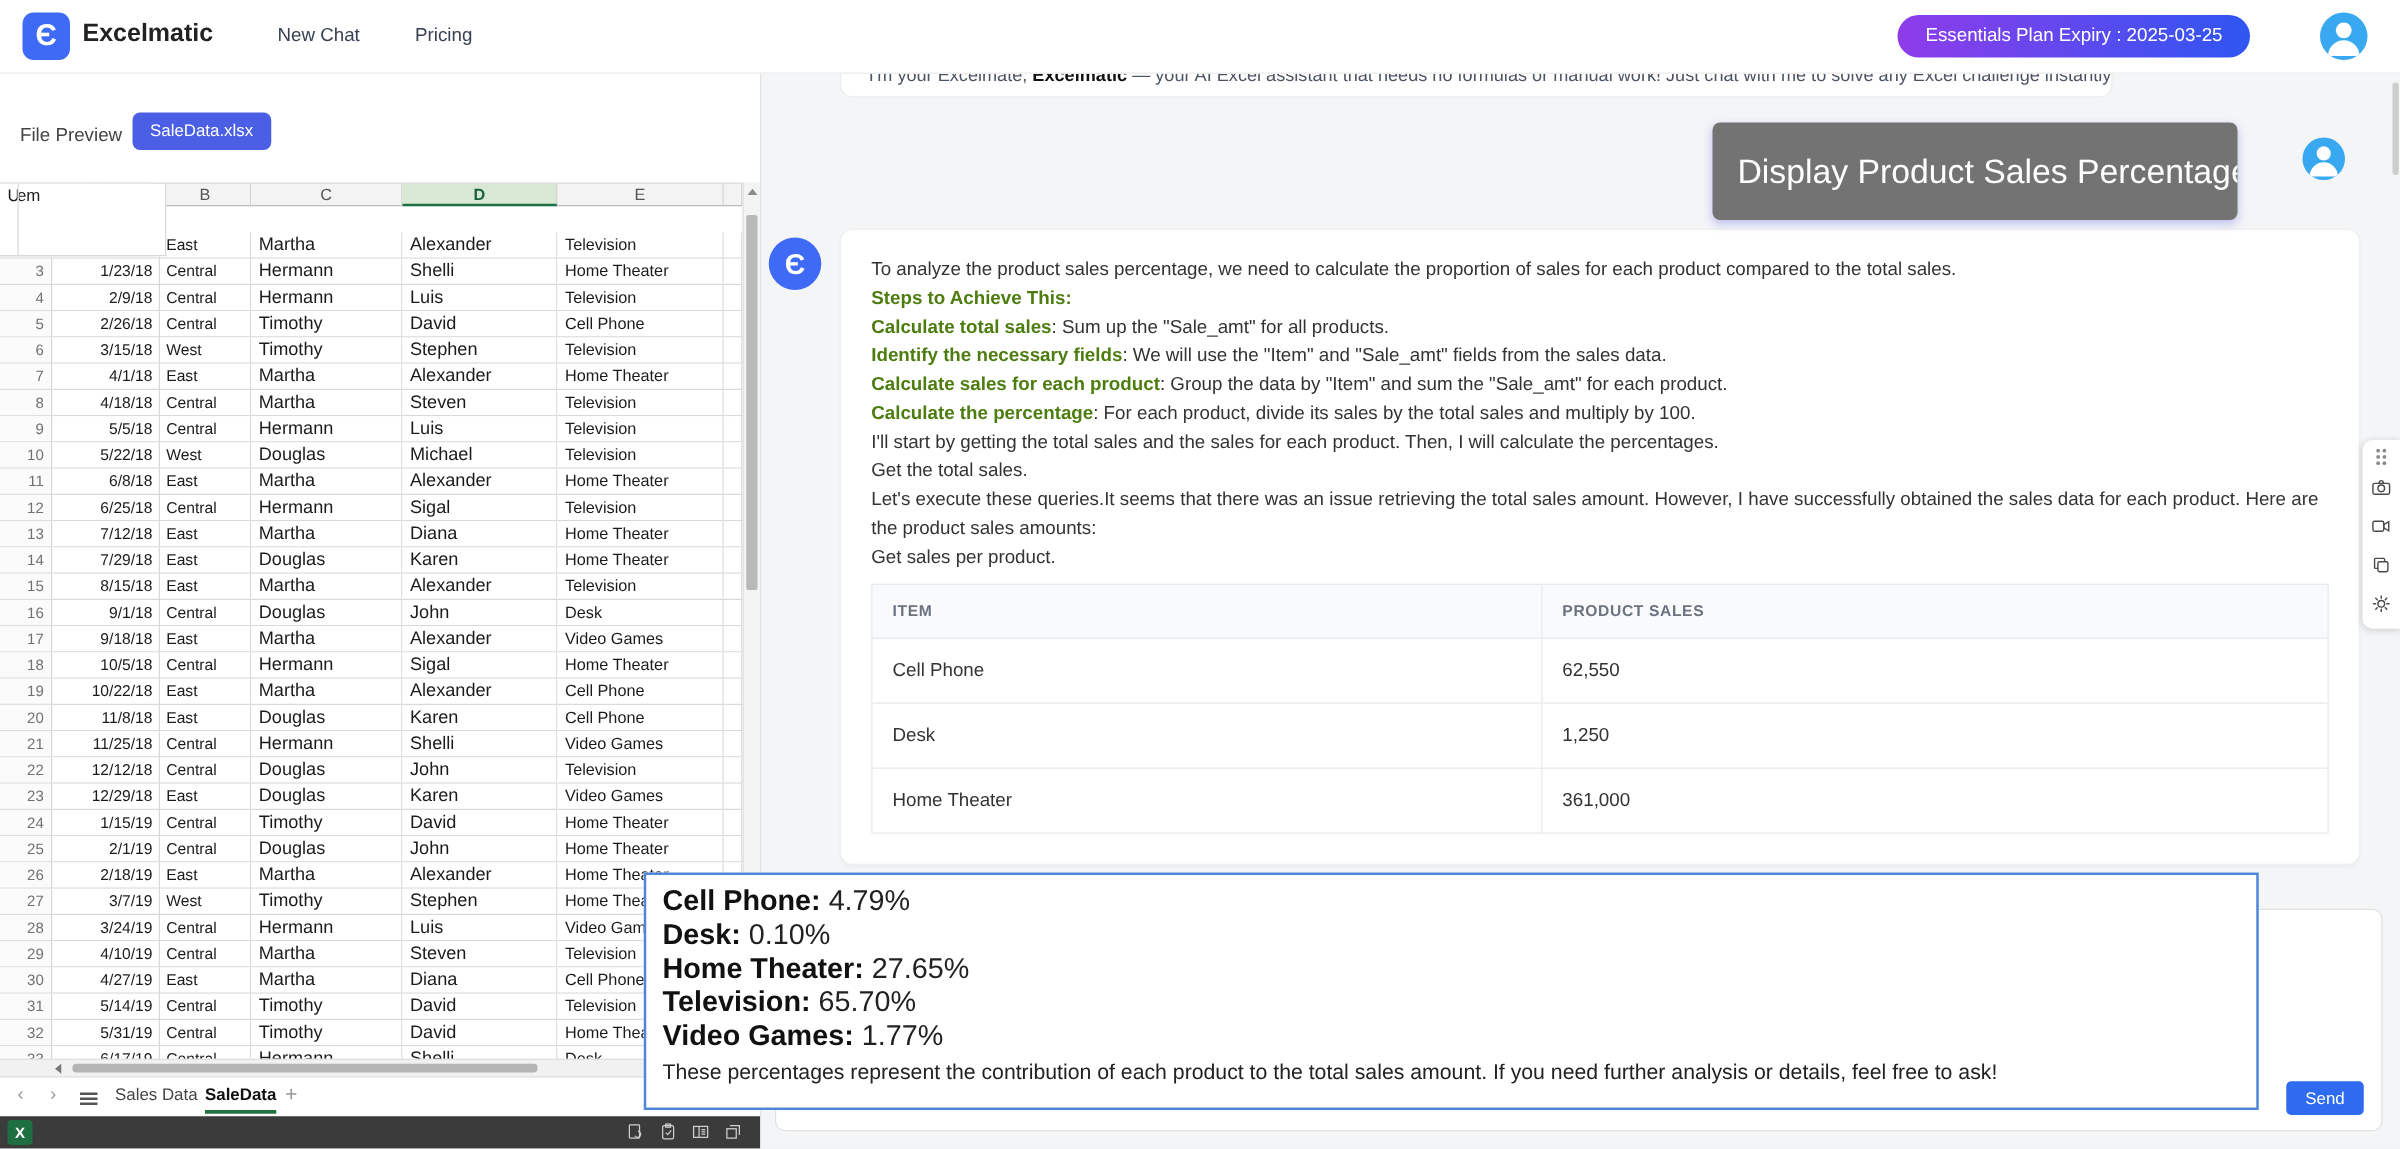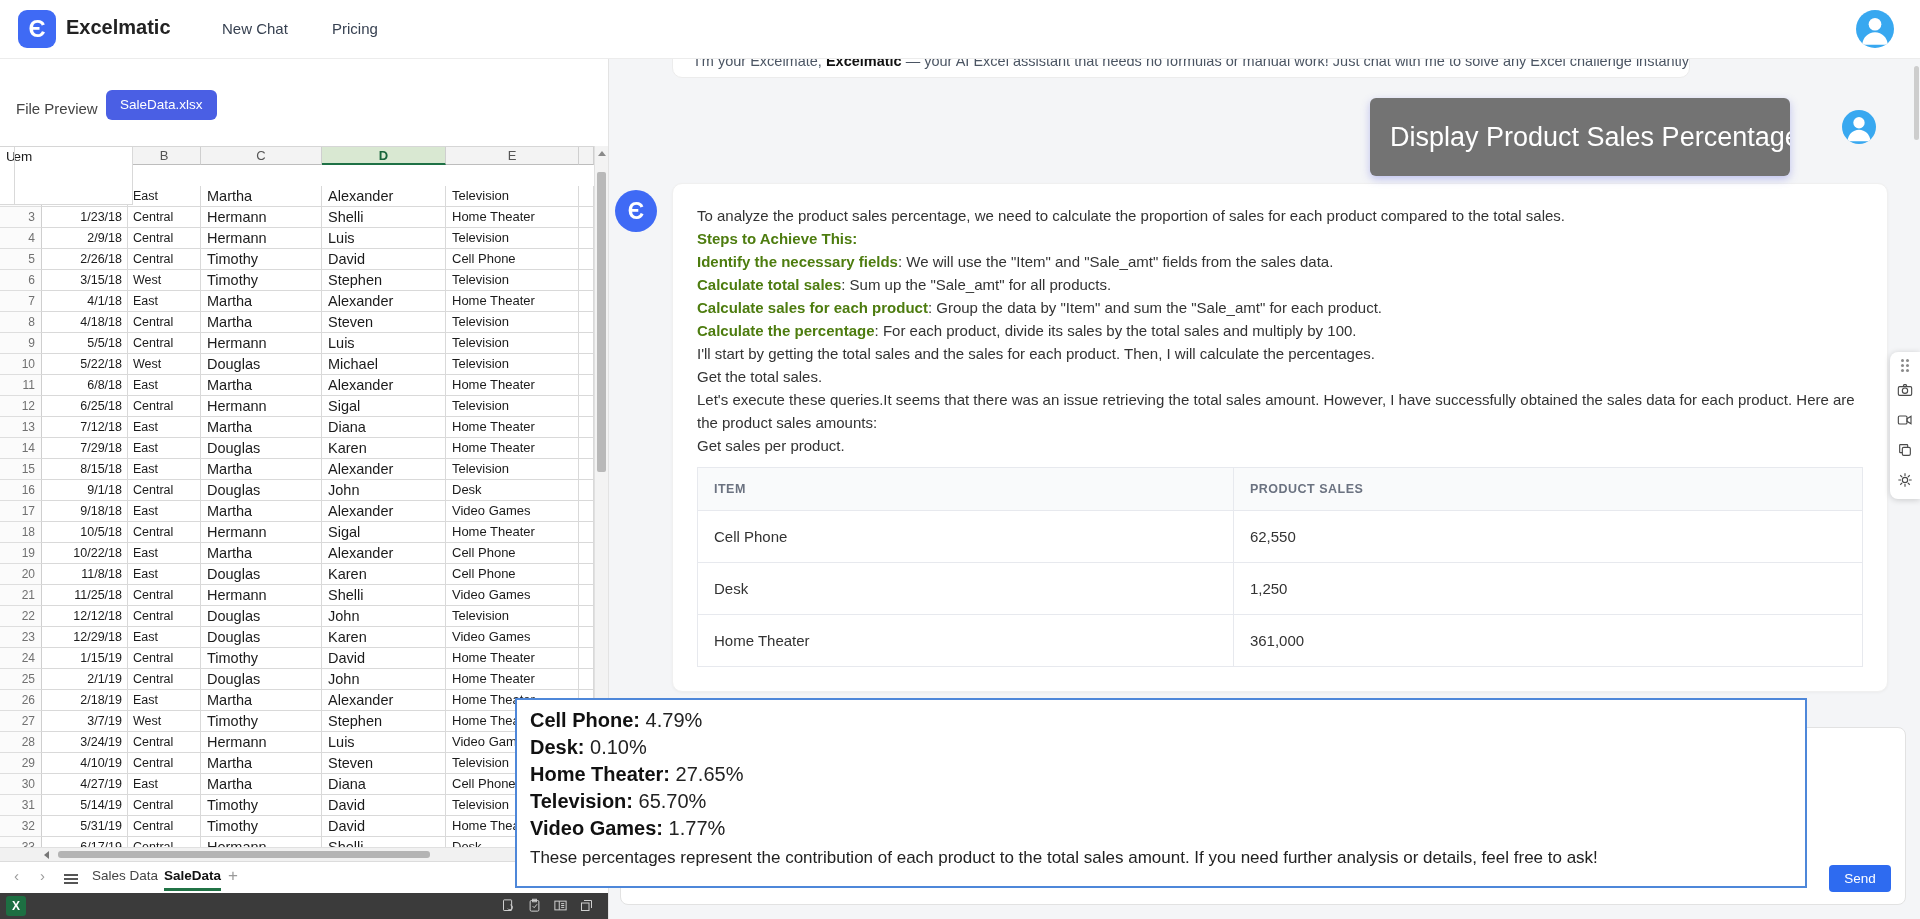--- a/index.html
+++ b/index.html
@@ -120,21 +120,21 @@
 
   .input-box{position:absolute;left:620px;top:727px;width:1286px;height:178px;background:#fff;
              border:1px solid #e2e2e2;border-radius:8px;box-sizing:border-box;z-index:4;}
   .send-btn{position:absolute;right:14px;bottom:12px;width:62px;height:27px;background:#2e6bf0;
             color:#fff;font-size:13.5px;border:none;border-radius:4px;display:flex;
             align-items:center;justify-content:center;cursor:pointer;}
 
   
   .overlay{position:absolute;left:515px;top:698px;width:1292px;height:190px;background:#fff;
            border:2px solid #4e87d9;box-sizing:border-box;z-index:50;padding:7px 13px;}
-  .ov-line{font-size:20px;line-height:27px;color:#222;}
+  .ov-line{font-size:23px;line-height:27px;color:#222;}
   .ov-line b{color:#111;}
   .ov-footer{font-size:17px;line-height:27px;color:#222;margin-top:2px;white-space:nowrap;overflow:hidden;}
 </style>
 </head>
 <body>
 
 <div class="canvas">
 
   <div class="chatbg"></div>
 
@@ -148,22 +148,22 @@
         <circle cx="12" cy="9" r="4" fill="#fff"></circle>
         <path d="M4 22c0-4.4 3.6-8 8-8s8 3.6 8 8" fill="#fff"></path>
       </svg>
   </div>
 
   <div class="ai-avatar">Є</div>
   <div class="ai-card">
     <div id="ai-paragraphs">
         <div class="para"><span>To analyze the product sales percentage, we need to calculate the proportion of sales for each product compared to the total sales.</span></div>
         <div class="para"><b>Steps to Achieve This:</b></div>
+        <div class="para"><b>Calculate total sales</b><span>: Sum up the "Sale_amt" for all products.</span></div>
         <div class="para"><b>Identify the necessary fields</b><span>: We will use the "Item" and "Sale_amt" fields from the sales data.</span></div>
-        <div class="para"><b>Calculate total sales</b><span>: Sum up the "Sale_amt" for all products.</span></div>
         <div class="para"><b>Calculate sales for each product</b><span>: Group the data by "Item" and sum the "Sale_amt" for each product.</span></div>
         <div class="para"><b>Calculate the percentage</b><span>: For each product, divide its sales by the total sales and multiply by 100.</span></div>
         <div class="para"><span>I'll start by getting the total sales and the sales for each product. Then, I will calculate the percentages.</span></div>
         <div class="para"><span>Get the total sales.</span></div>
         <div class="para"><span>Let's execute these queries.It seems that there was an issue retrieving the total sales amount. However, I have successfully obtained the sales data for each product. Here are the product sales amounts:</span></div>
         <div class="para"><span>Get sales per product.</span></div>
       </div>
     <table class="ptable">
       <thead>
           <tr>
@@ -573,20 +573,21 @@
             </svg></span>
       </div>
     </div>
   </div>
 
   <div class="hdr">
     <div class="logo-sq">Є</div>
     <div class="brand">Excelmatic</div>
     <div class="navlink" style="left:222px">New Chat</div>
     <div class="navlink" style="left:332px">Pricing</div>
+    <div class="plan-pill">Essentials Plan Expiry : 2025-03-25</div>
     <div class="avatar hdr-avatar">
       <svg viewBox="0 0 24 24" width="38" height="38">
           <circle cx="12" cy="9" r="4" fill="#fff"></circle>
           <path d="M4 22c0-4.4 3.6-8 8-8s8 3.6 8 8" fill="#fff"></path>
         </svg>
     </div>
   </div>
 
   <div class="overlay">
     <div id="overlay-items">

